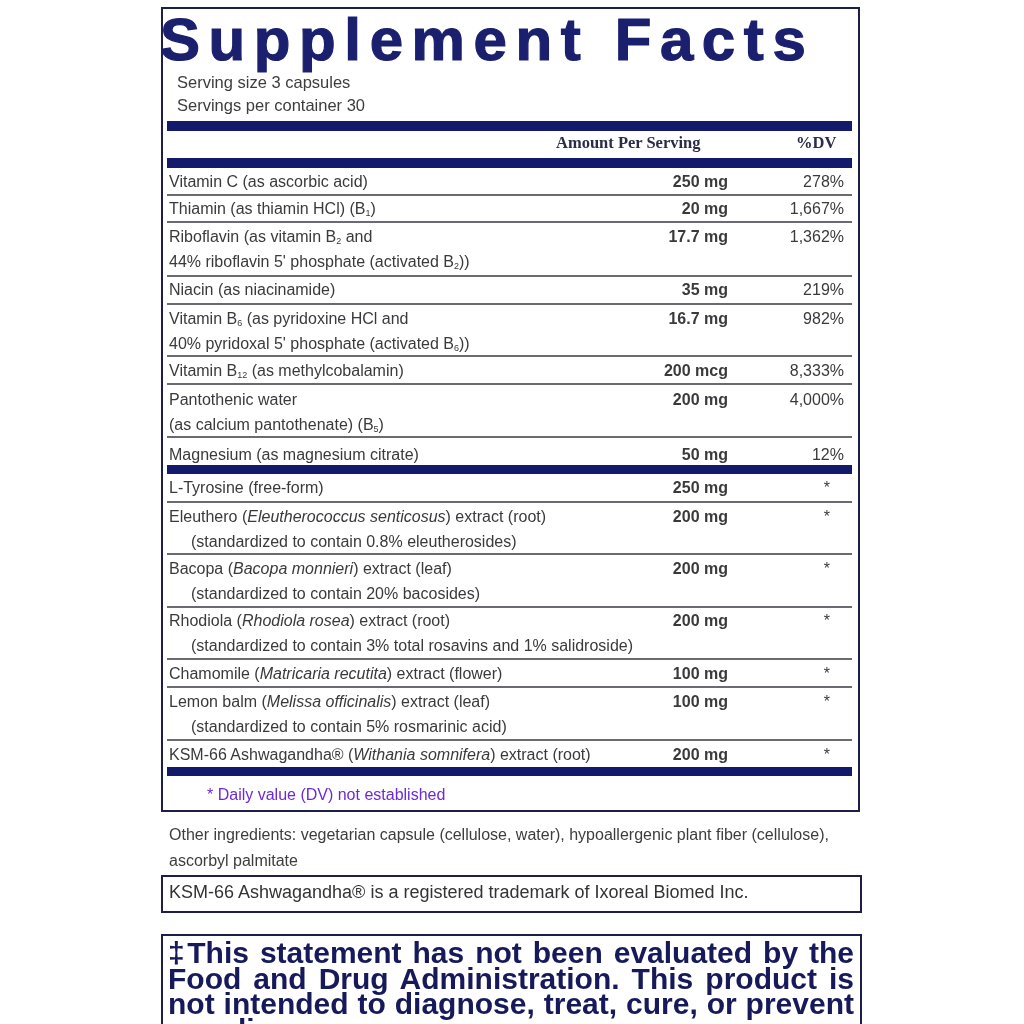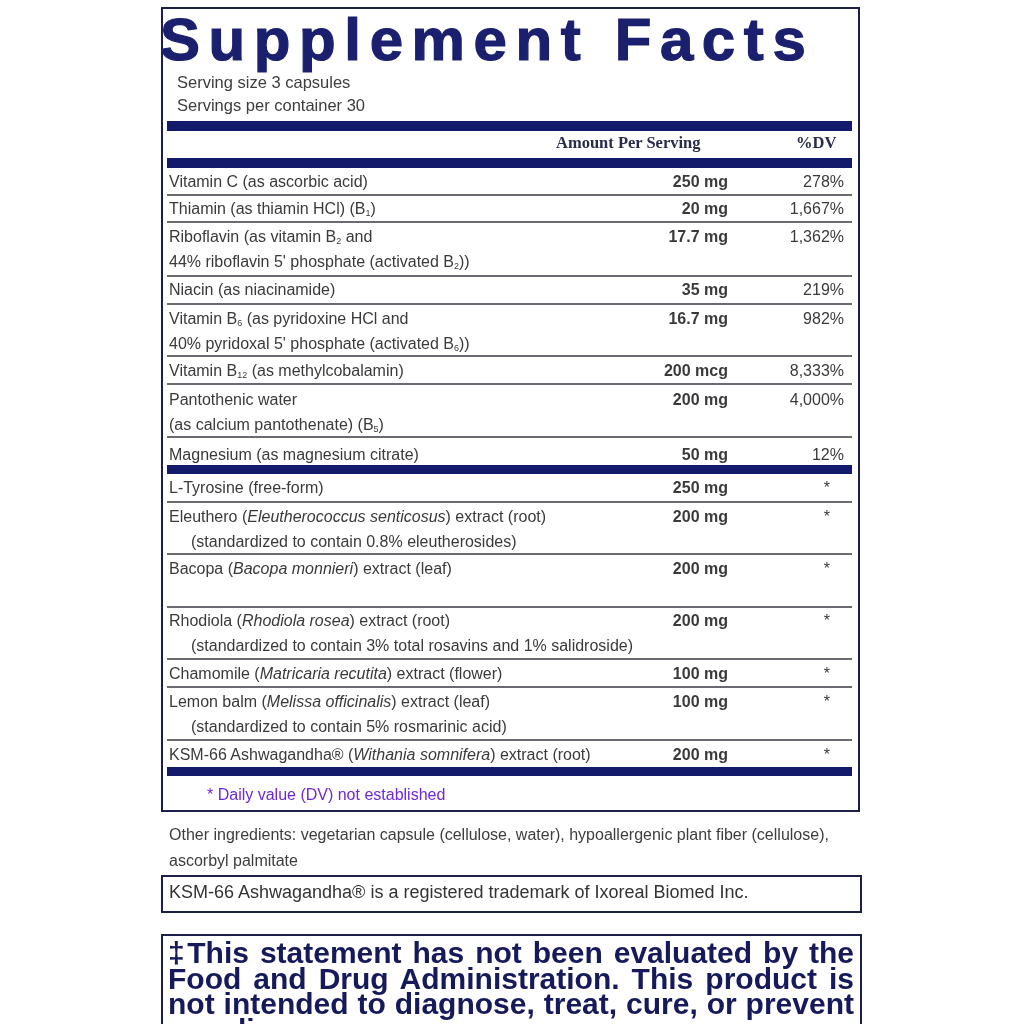--- a/index.html
+++ b/index.html
@@ -114,20 +114,21 @@
 <div class="abs row" style="top:504px;height:50px">
   <span class="name" style="top:0"><span>Eleuthero (</span><i>Eleutherococcus senticosus</i><span>) extract (root)</span></span>
   <span class="name indent" style="top:25px">(standardized to contain 0.8% eleutherosides)</span>
   <span class="amt">200 mg</span>
   <span class="dv star">*</span>
 </div>
 <div class="abs line" style="top:553px"></div>
 
 <div class="abs row" style="top:556px;height:50px">
   <span class="name" style="top:0"><span>Bacopa (</span><i>Bacopa monnieri</i><span>) extract (leaf)</span></span>
+  <span class="name indent" style="top:25px">(standardized to contain 20% bacosides)</span>
   <span class="amt">200 mg</span>
   <span class="dv star">*</span>
 </div>
 <div class="abs line" style="top:606px"></div>
 
 <div class="abs row" style="top:608px;height:50px">
   <span class="name" style="top:0"><span>Rhodiola (</span><i>Rhodiola rosea</i><span>) extract (root)</span></span>
   <span class="name indent" style="top:25px">(standardized to contain 3% total rosavins and 1% salidroside)</span>
   <span class="amt">200 mg</span>
   <span class="dv star">*</span>

